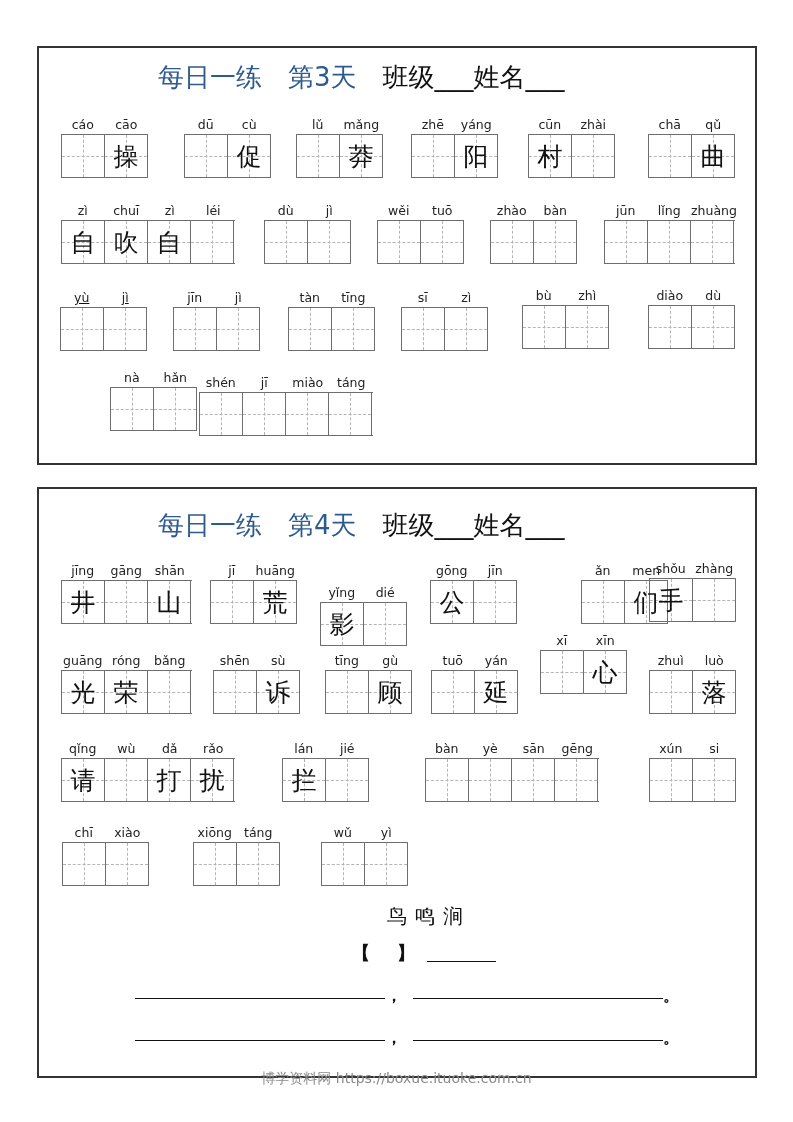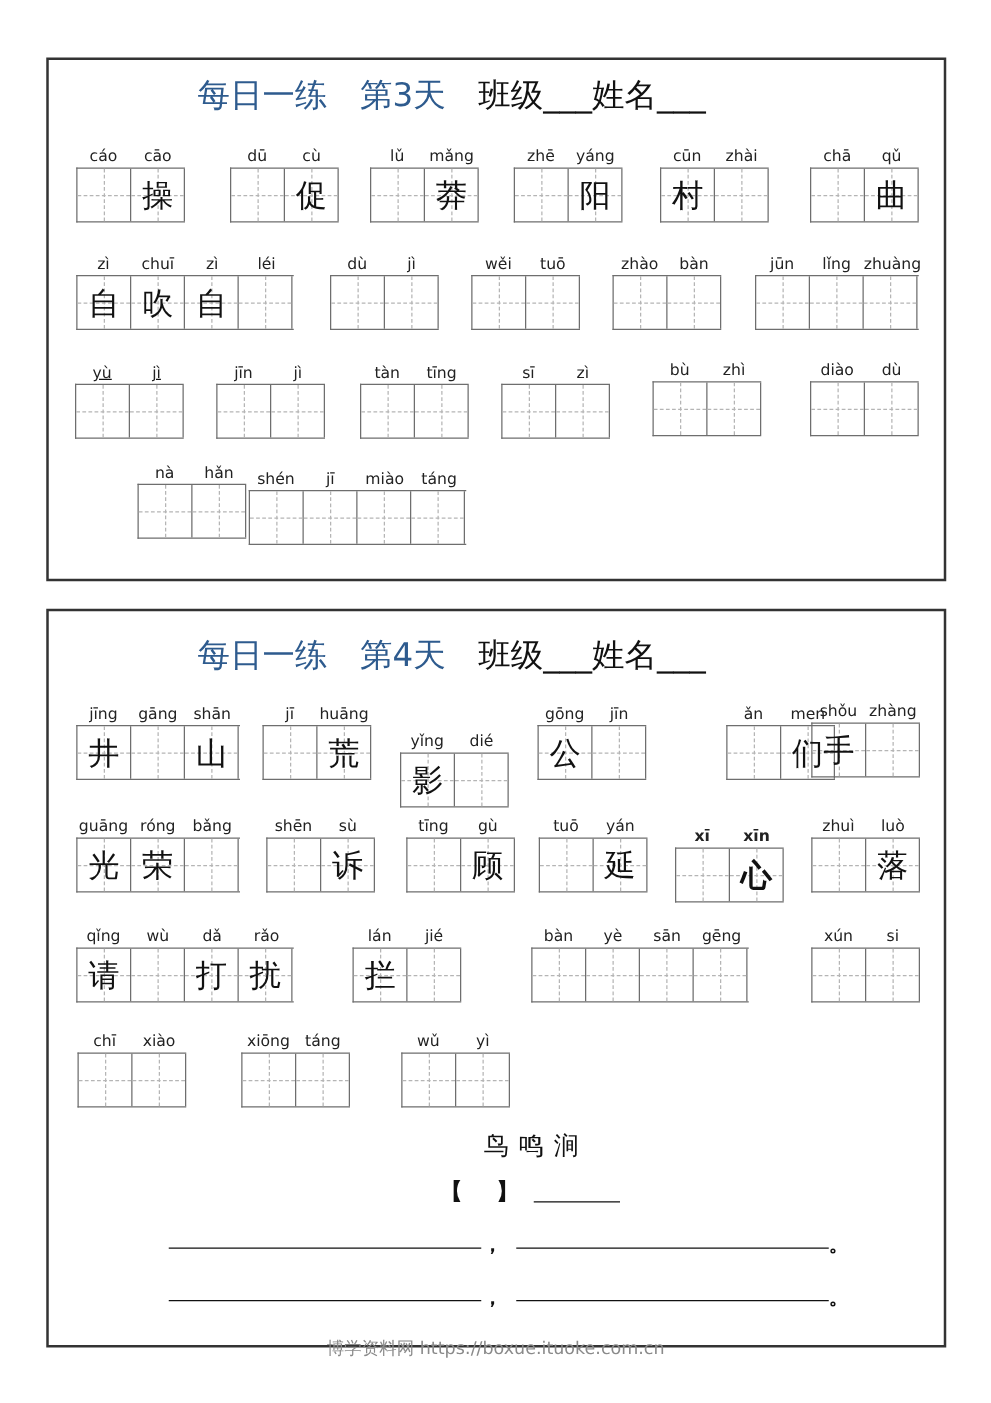--- a/index.html
+++ b/index.html
@@ -480,21 +480,21 @@
       </div>
       <div class="grid">
         <div class="cell">
           <span></span>
         </div>
         <div class="cell">
           <span>延</span>
         </div>
       </div>
     </div>
-    <div class="grp" style="left: 540px; top: 656px; font-weight: bold;">
+    <div class="grp" style="left: 540px; top: 628px;">
       <div class="py">
         <span>xī</span>
         <span>xīn</span>
       </div>
       <div class="grid">
         <div class="cell">
           <span></span>
         </div>
         <div class="cell">
           <span>心</span>

